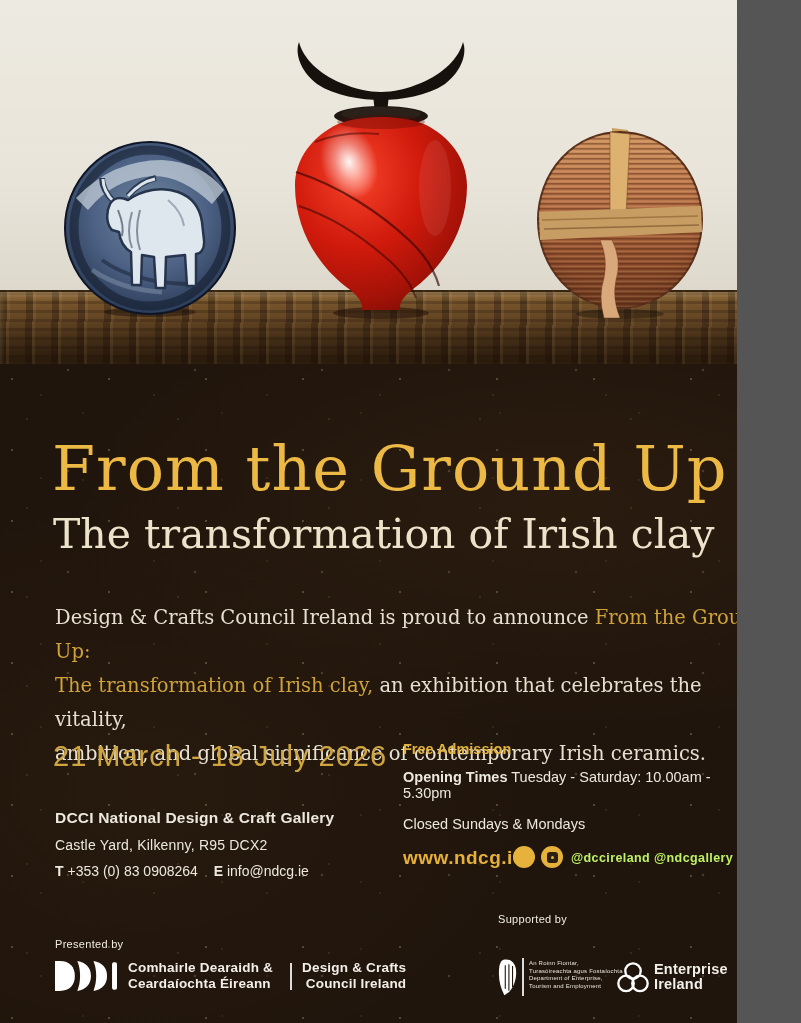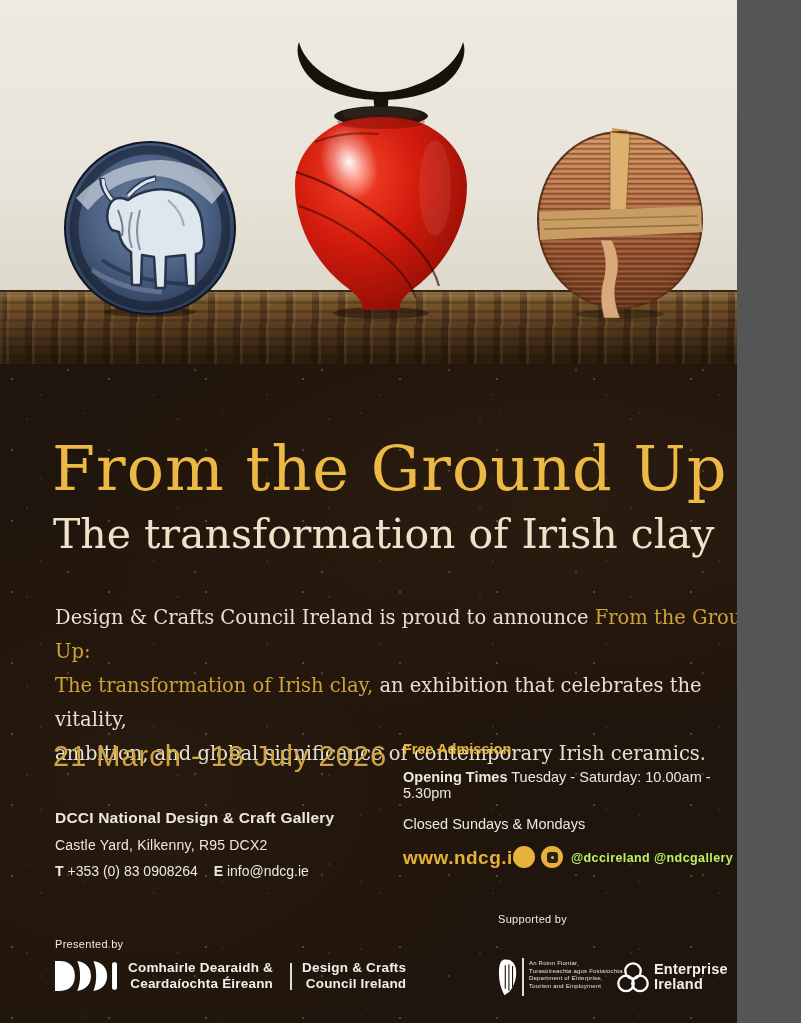--- a/index.html
+++ b/index.html
@@ -70,21 +70,21 @@
   .social-fb{left:110px;}
   .social-ig{left:138px;display:flex;align-items:center;justify-content:center;}
   .ig-square{width:11px;height:11px;border-radius:3px;background:#2a2112;display:flex;align-items:center;justify-content:center;}
   .ig-dot{width:3px;height:3px;border-radius:50%;background:#e7b23b;}
   .handles{position:absolute;left:168px;top:6px;font-size:12.5px;font-weight:bold;letter-spacing:.4px;color:#bef264;white-space:nowrap;}
   
   .cap{font-size:11px;font-weight:normal;color:#f0ece4;letter-spacing:.3px;}
   .presented{position:absolute;left:55px;top:938px;}
   .supported{position:absolute;left:498px;top:913px;}
   .dcci-logo{position:absolute;left:55px;top:961px;}
-  .dcci-irish{position:absolute;left:128px;top:960px;font-size:13.5px;font-weight:bold;line-height:16px;color:#f2efe9;letter-spacing:.2px;text-align:right;}
+  .dcci-irish{position:absolute;left:128px;top:960px;font-size:13.5px;font-weight:bold;line-height:16px;color:#f2efe9;letter-spacing:.2px;}
   .vdiv1{position:absolute;left:290px;top:963px;width:1.5px;height:27px;background:rgba(255,255,255,.85);}
   .dcci-english{position:absolute;left:302px;top:960px;font-size:13.5px;font-weight:bold;line-height:16px;color:#f2efe9;letter-spacing:.2px;text-align:right;}
   .harp{position:absolute;left:498px;top:957px;}
   .vdiv2{position:absolute;left:522px;top:958px;width:1.5px;height:38px;background:rgba(255,255,255,.85);}
   .dept{position:absolute;left:529px;top:960px;font-size:6px;line-height:7.6px;color:#e9e5dd;letter-spacing:.2px;}
   .ei-logo{position:absolute;left:616px;top:961px;}
   .ei-text{position:absolute;left:654px;top:962px;font-size:14.5px;font-weight:bold;line-height:15px;color:#f2efe9;letter-spacing:.2px;}
 </style>
 </head>
 <body>

